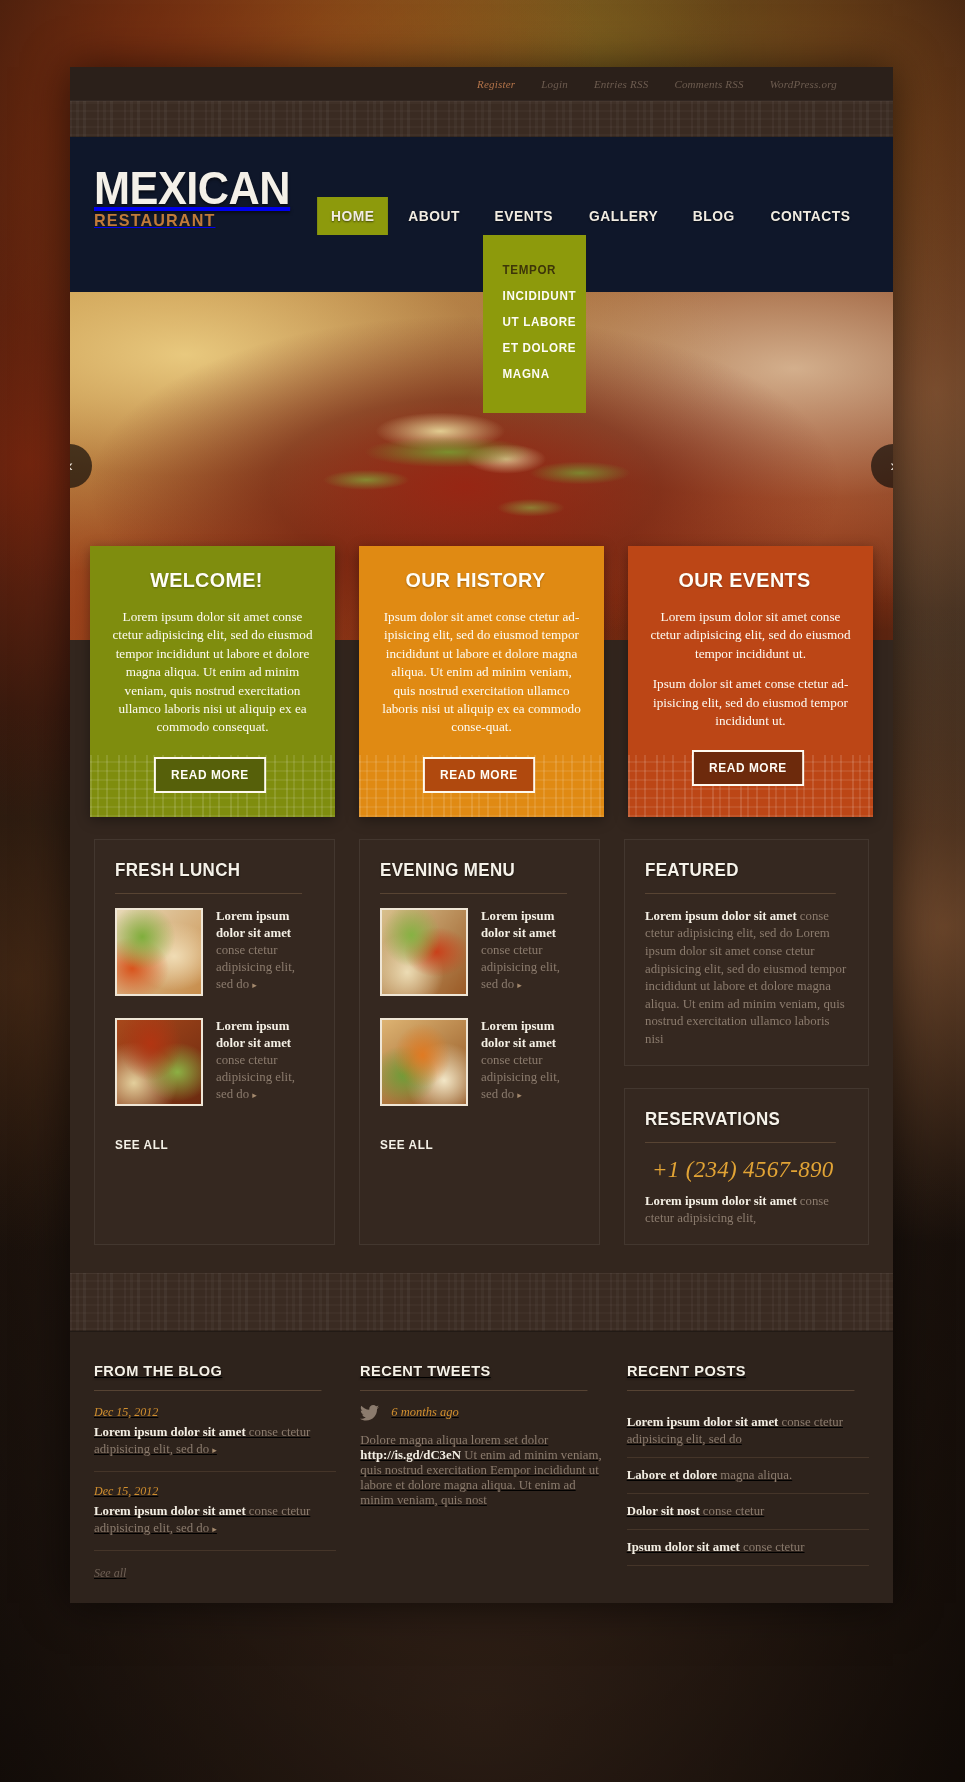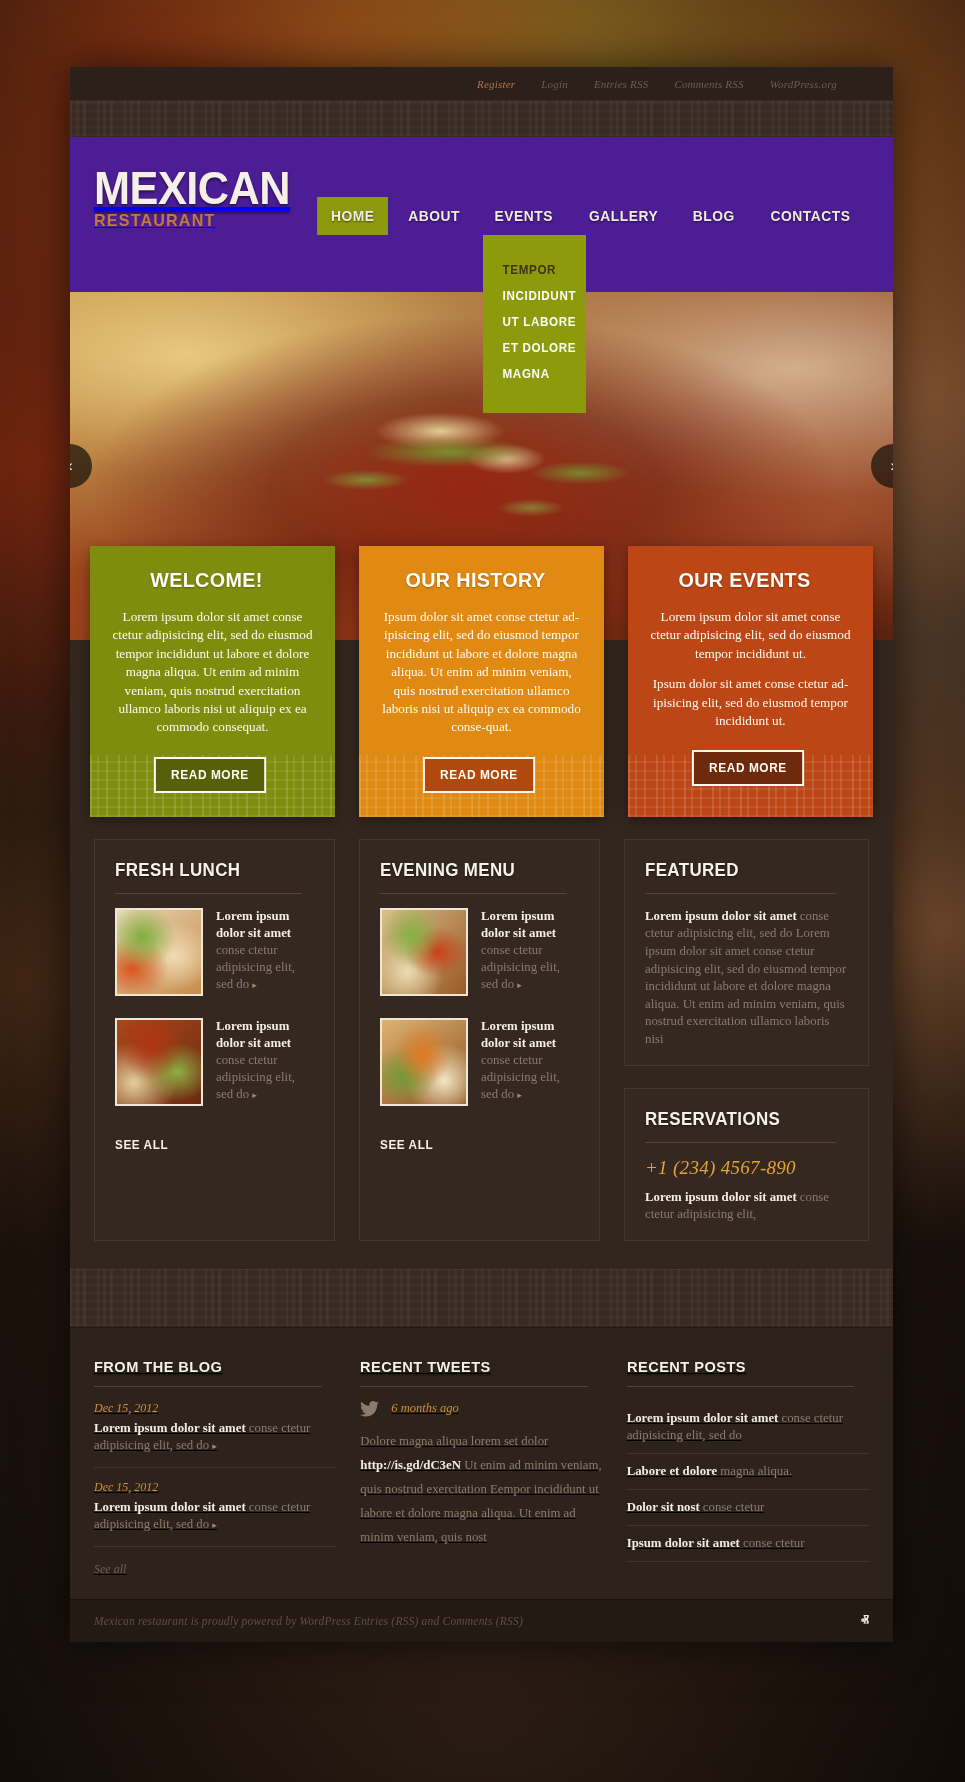--- a/index.html
+++ b/index.html
@@ -84,21 +84,21 @@
         rgba(255,255,255,0.025) 0px, rgba(255,255,255,0.025) 2px,
         rgba(0,0,0,0) 2px, rgba(0,0,0,0) 8px);
     border-top: 1px solid rgba(255,255,255,0.03);
     border-bottom: 1px solid rgba(0,0,0,0.18);
   }
 
   
   .header {
     position: relative;
     height: 155px;
-    background: #4c1d95;
+    background: #0f172a;
     padding: 0 56px;
   }
   .logo { position: absolute; left: 24px; top: 30px; }
   .logo-main {
     font-family: "Liberation Sans Narrow", "Liberation Sans", sans-serif;
     font-weight: bold;
     font-size: 46px;
     line-height: 42px;
     letter-spacing: -0.5px;
     color: #f4f0e8;
@@ -356,23 +356,23 @@
     font-size: 12.8px;
     line-height: 17.6px;
     color: #8b7b6d;
   }
   .featured-text b { color: #f4efe4; font-weight: bold; }
 
   .right-col { display: flex; flex-direction: column; gap: 22px; justify-content: flex-end; }
   .phone {
     font-family: "Liberation Serif", serif;
     font-style: italic;
-    font-size: 19px;
+    font-size: 23px;
     color: #e2a435;
-    margin: 4px 0 10px 0;
+    margin: 4px 0 10px 7px;
     letter-spacing: .3px;
   }
 
   
   .ornament.bottom { height: 58px; }
 
   
   .footer {
     background: #2e231c;
     padding: 30px 24px 22px 24px;
@@ -404,21 +404,21 @@
     display: block;
     margin-bottom: 4px;
   }
   .blog-body { font-family: "Liberation Serif", serif; font-size: 12.8px; line-height: 17px; color: #8b7b6d; }
   .blog-body b { color: #f2ede2; font-weight: bold; }
   .seeall-link { font-family: "Liberation Serif", serif; font-style: italic; font-size: 12px; color: #6f6055; text-decoration: none; }
 
   .tweet-head { display: flex; align-items: center; gap: 12px; margin-bottom: 12px; }
   .tw-bird { width: 19px; height: 16px; flex: none; }
   .tweet-time { font-family: "Liberation Serif", serif; font-style: italic; font-size: 12.5px; color: #d18f2e; }
-  .tweet-body { font-family: "Liberation Serif", serif; font-size: 12.8px; line-height: 24px; color: #8b7b6d; }
+  .tweet-body { font-family: "Liberation Serif", serif; font-size: 12.8px; line-height: 15px; color: #8b7b6d; }
   .tweet-body a { color: #f2ede2; font-weight: bold; text-decoration: none; }
 
   .post-row { padding: 9px 0; border-bottom: 1px solid rgba(190,150,110,0.16); font-family: "Liberation Serif", serif; font-size: 12.8px; line-height: 17px; color: #8b7b6d; }
   .post-row b { color: #f2ede2; font-weight: bold; }
 
   
   .copyright {
     background: #241a14;
     padding: 13px 24px;
     display: flex;
@@ -622,18 +622,14 @@
       </div>
       <div class="post-row">
         <b>Dolor sit nost</b><span> conse ctetur</span>
       </div>
       <div class="post-row">
         <b>Ipsum dolor sit amet</b><span> conse ctetur</span>
       </div>
     </div>
   </div>
 
-  <div class="copyright">
-    <span class="copy-text">Mexican restaurant  is proudly powered by WordPress  Entries (RSS) and Comments (RSS)</span>
-    <span class="totop">ⱏ</span>
-  </div>
 
 </div>
 
 </body></html>

